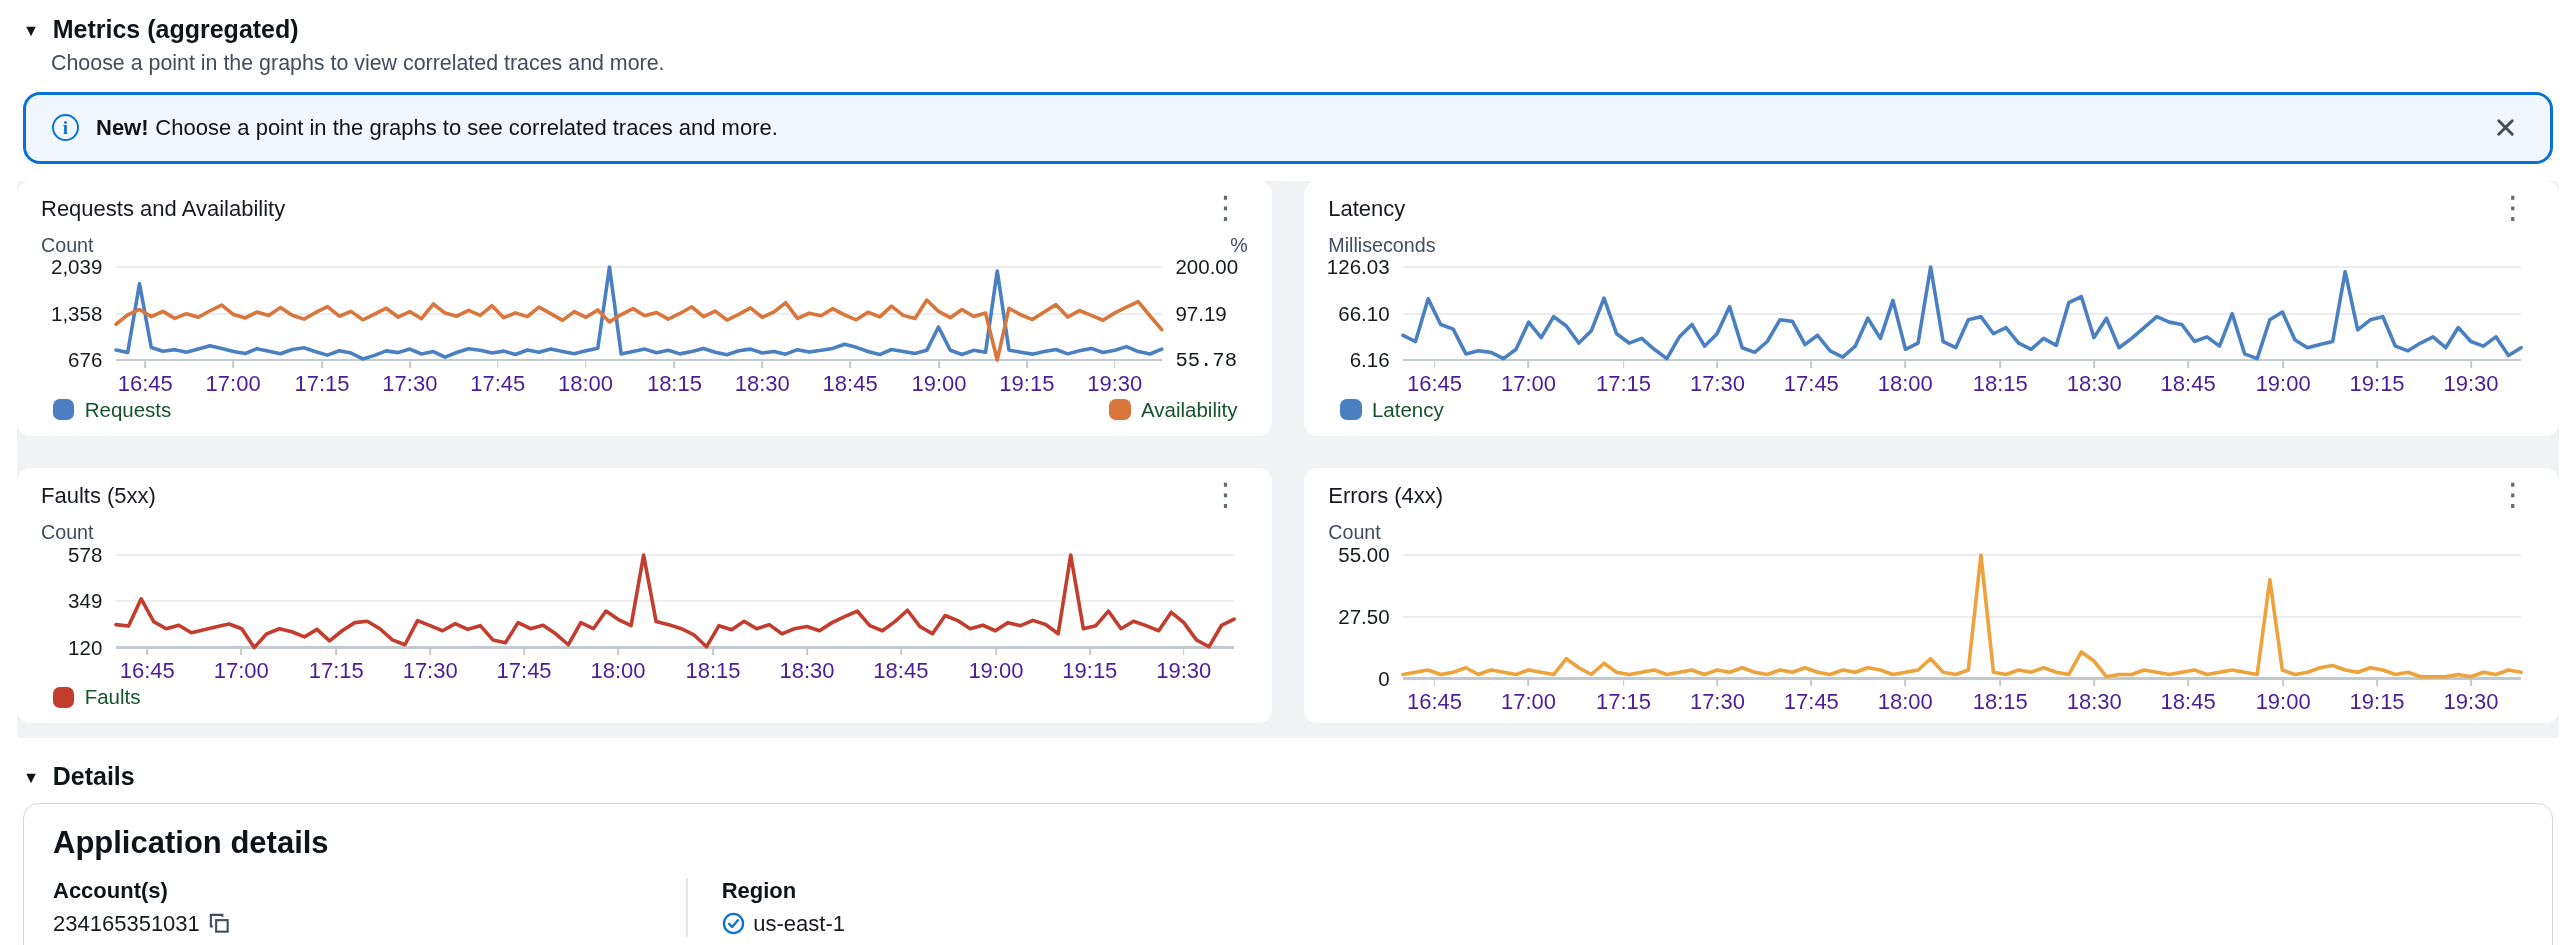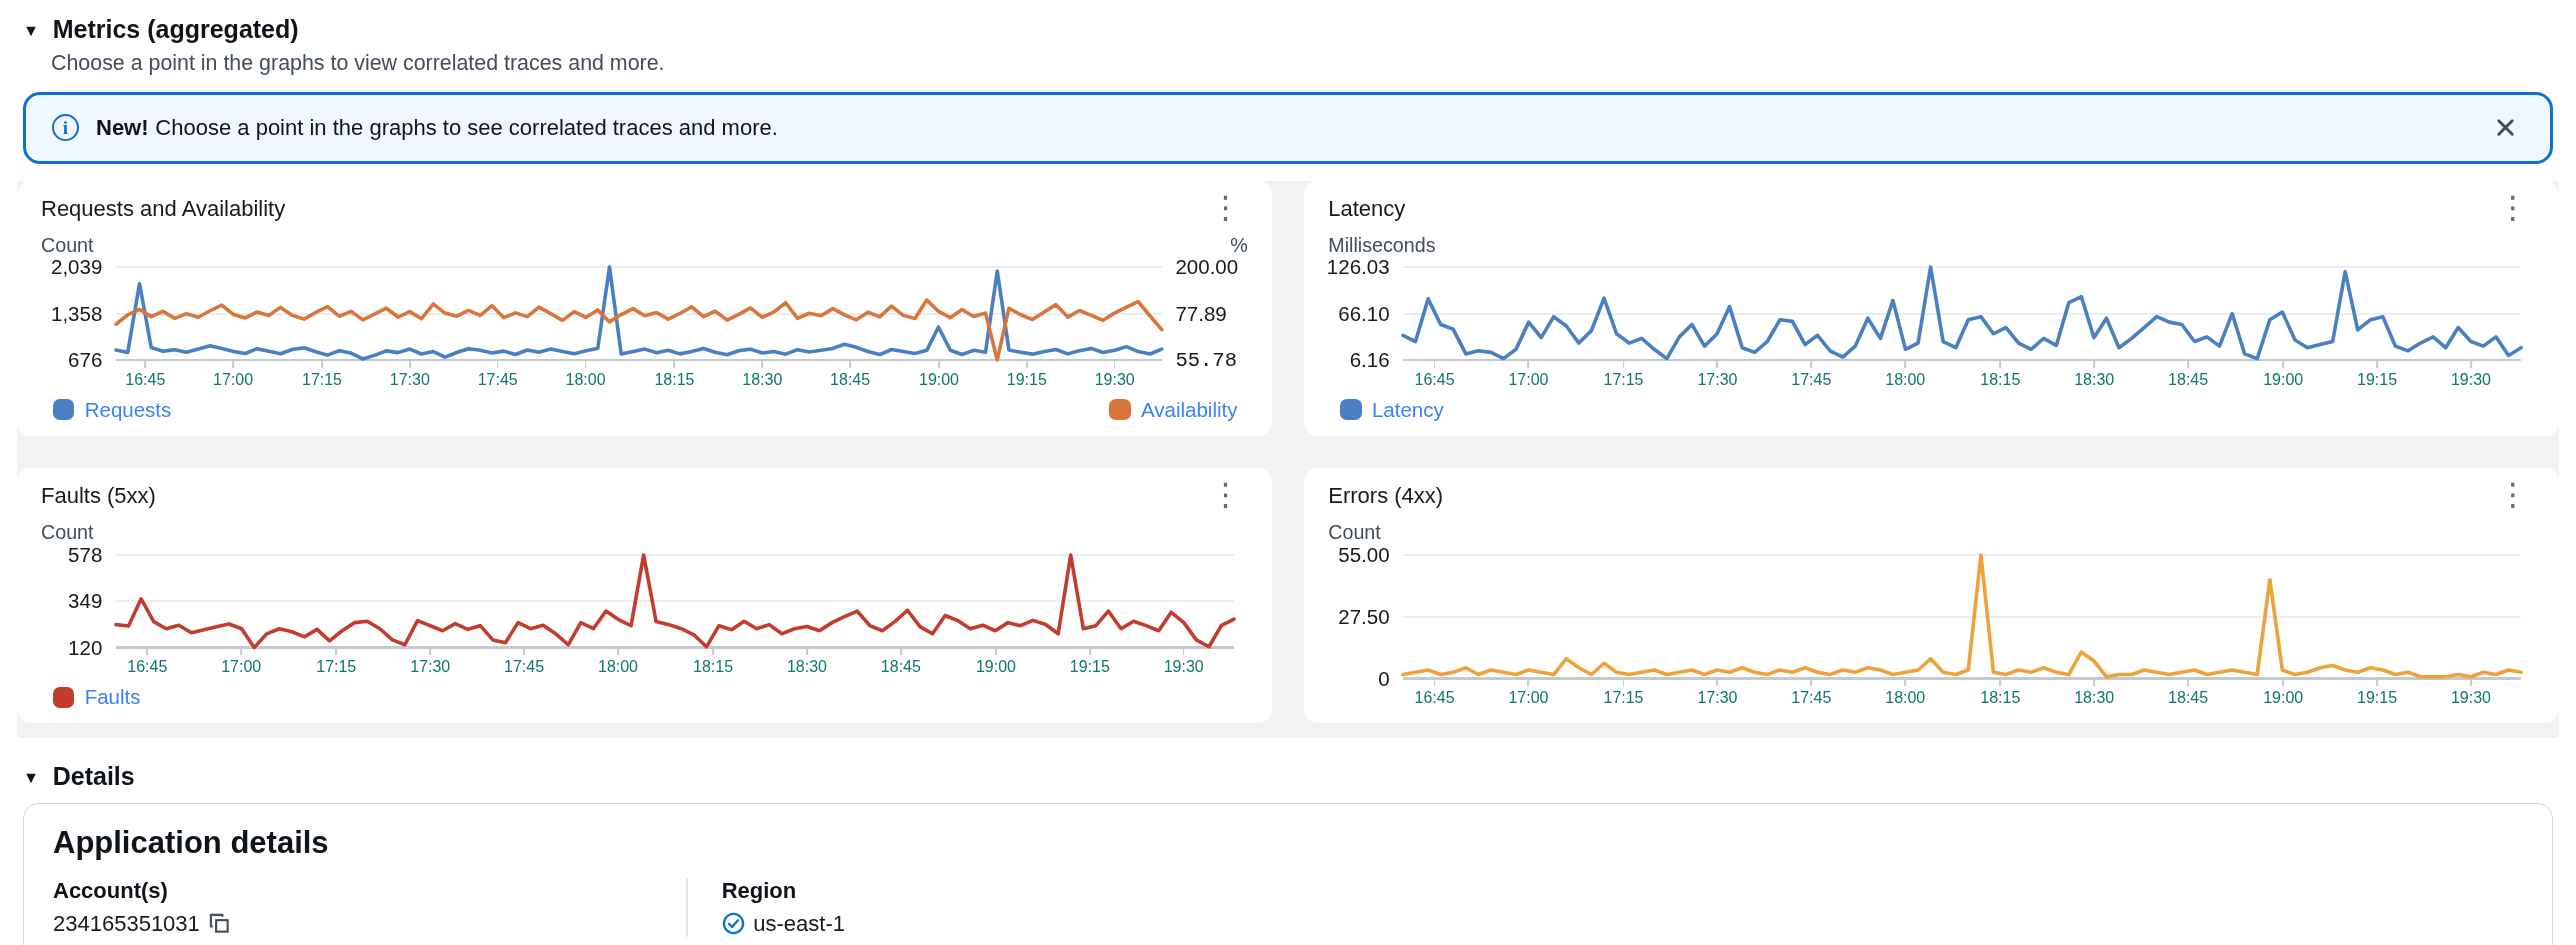--- a/index.html
+++ b/index.html
@@ -52,27 +52,27 @@
   .ylab.left  .ytick { right:13.7px; }
   .ylab.right .ytick { left:13.7px; }
   .plot { position:relative; }
   .grid-line { position:absolute; left:0; right:0; height:1.7px; background:#ebedee; }
   .grid-line.g0 { top:-0.9px; }
   .grid-line.g1 { top:50%; margin-top:-0.9px; }
   .grid-line.gbase { bottom:-0.9px; height:2.6px; background:#c3cacd; }
   .plot svg { position:absolute; left:0; top:0; width:100%; height:100%; overflow:visible; }
   .xtickmark { position:absolute; top:100%; width:1.7px; height:7.7px; background:#c3cacd; transform:translateX(-50%); }
   .xlabels { position:relative; }
-  .xlabel { position:absolute; top:10.3px; transform:translateX(-50%); font-size:16px; color:#0f766e; white-space:nowrap; }
+  .xlabel { position:absolute; top:10.3px; transform:translateX(-50%); font-size:22px; color:#4c1d95; white-space:nowrap; }
 
   .legend { display:flex; align-items:center; gap:34px; padding-left:12px; height:31px; }
   .legend.split { justify-content:space-between; padding-right:10.3px; }
   .legend-item { display:flex; align-items:center; gap:10.3px; cursor:pointer; }
   .swatch { width:21.4px; height:21.4px; border-radius:6.8px; }
-  .legend-label { font-size:20.5px; color:#3b82f6; }
+  .legend-label { font-size:20.5px; color:#14532d; }
 
   
   .details-card {
     margin:12px 23px 0; background:#ffffff; border:1.7px solid #d5d9d9; border-radius:15.4px;
     padding:20.5px 29px 24px;
   }
   .details-title { font-size:31px; font-weight:700; color:#0f141a; }
   .app-row { display:flex; margin-top:17px; }
   .app-col1 { width:633px; }
   .v-divider { width:1.7px; background:#e4e7e7; align-self:stretch; }
@@ -133,21 +133,21 @@
           <span class="xtickmark" style="left: 78.7%;"></span>
           <span class="xtickmark" style="left: 87.1%;"></span>
           <span class="xtickmark" style="left: 95.5%;"></span>
           <svg viewBox="0 0 1000 100" preserveAspectRatio="none">
             <polyline points="0.0,89.29 11.2,91.93 22.5,17.90 33.7,86.50 44.9,90.61 56.2,88.85 67.4,91.64 78.7,88.26 89.9,84.74 101.1,87.53 112.4,90.90 123.6,92.96 134.8,87.82 146.1,90.46 157.3,93.25 168.5,88.70 179.8,86.79 191.0,91.05 202.2,94.72 213.5,90.02 224.7,92.52 236.0,98.83 247.2,95.01 258.4,90.17 269.7,92.08 280.9,88.26 292.1,93.54 303.4,90.90 314.6,96.92 325.8,91.93 337.1,87.82 348.3,89.58 359.6,92.37 370.8,90.46 382.0,94.13 393.3,89.29 404.5,91.64 415.7,88.26 427.0,90.90 438.2,93.25 449.4,90.02 460.7,87.38 471.9,0.00 483.1,93.54 494.4,90.90 505.6,88.26 516.9,92.22 528.1,89.58 539.3,93.40 550.6,90.90 561.8,87.53 573.0,91.64 584.3,94.28 595.5,90.02 606.7,88.26 618.0,92.37 629.2,90.76 640.4,93.69 651.7,88.85 662.9,91.34 674.2,89.58 685.4,87.53 696.6,82.98 707.9,86.35 719.1,90.90 730.3,94.13 741.6,88.70 752.8,90.76 764.0,92.96 775.3,89.58 786.5,64.49 797.8,89.44 809.0,94.13 820.2,89.58 831.5,91.64 842.7,4.33 853.9,89.29 865.2,91.64 876.4,93.69 887.6,90.90 898.9,88.70 910.1,93.40 921.3,90.02 932.6,87.53 943.8,91.93 955.1,89.58 966.3,85.62 977.5,90.90 988.8,93.54 1000.0,88.26" fill="none" stroke="#4a80c2" stroke-width="3.6" stroke-linejoin="round" stroke-linecap="round" vector-effect="non-scaling-stroke"></polyline>
             <polyline points="0.0,61.51 11.2,51.56 22.5,45.68 33.7,53.37 44.9,47.72 56.2,55.18 67.4,50.20 78.7,54.05 89.9,47.04 101.1,40.93 112.4,51.11 123.6,54.73 134.8,48.39 146.1,52.24 157.3,43.42 168.5,51.79 179.8,56.08 191.0,48.85 202.2,42.51 213.5,52.92 224.7,47.72 236.0,56.76 247.2,50.66 258.4,44.32 269.7,53.82 280.9,47.94 292.1,55.63 303.4,39.80 314.6,49.53 325.8,52.92 337.1,46.59 348.3,52.01 359.6,41.61 370.8,54.50 382.0,49.30 393.3,53.37 404.5,43.19 415.7,50.20 427.0,57.44 438.2,47.94 449.4,54.05 460.7,46.13 471.9,59.02 483.1,51.11 494.4,44.78 505.6,52.46 516.9,48.85 528.1,56.08 539.3,49.98 550.6,42.74 561.8,53.37 573.0,47.49 584.3,56.99 595.5,50.88 606.7,43.87 618.0,54.27 629.2,48.17 640.4,38.44 651.7,55.18 662.9,49.75 674.2,52.46 685.4,44.78 696.6,51.56 707.9,56.76 719.1,48.62 730.3,53.60 741.6,42.06 752.8,52.01 764.0,55.40 775.3,35.50 786.5,47.72 797.8,54.50 809.0,45.68 820.2,53.14 831.5,49.53 842.7,99.95 853.9,44.32 865.2,51.33 876.4,56.54 887.6,48.39 898.9,40.48 910.1,53.82 921.3,46.81 932.6,52.01 943.8,57.21 955.1,49.30 966.3,43.19 977.5,37.31 988.8,52.69 1000.0,67.39" fill="none" stroke="#d9763c" stroke-width="3.6" stroke-linejoin="round" stroke-linecap="round" vector-effect="non-scaling-stroke"></polyline>
           </svg>
         </div>
       <div class="ylab right">
           <span class="ytick" style="top: 0%;">200.00</span>
-          <span class="ytick" style="top: 50%;">77.89</span>
+          <span class="ytick" style="top: 50%;">97.19</span>
           <span class="ytick" style="top: 100%; font-family: Liberation Mono, monospace;">55.78</span>
         </div>
       <div></div>
       <div class="xlabels">
           <span class="xlabel" style="left: 2.8%;">16:45</span>
           <span class="xlabel" style="left: 11.2%;">17:00</span>
           <span class="xlabel" style="left: 19.7%;">17:15</span>
           <span class="xlabel" style="left: 28.1%;">17:30</span>
           <span class="xlabel" style="left: 36.5%;">17:45</span>
           <span class="xlabel" style="left: 44.9%;">18:00</span>

